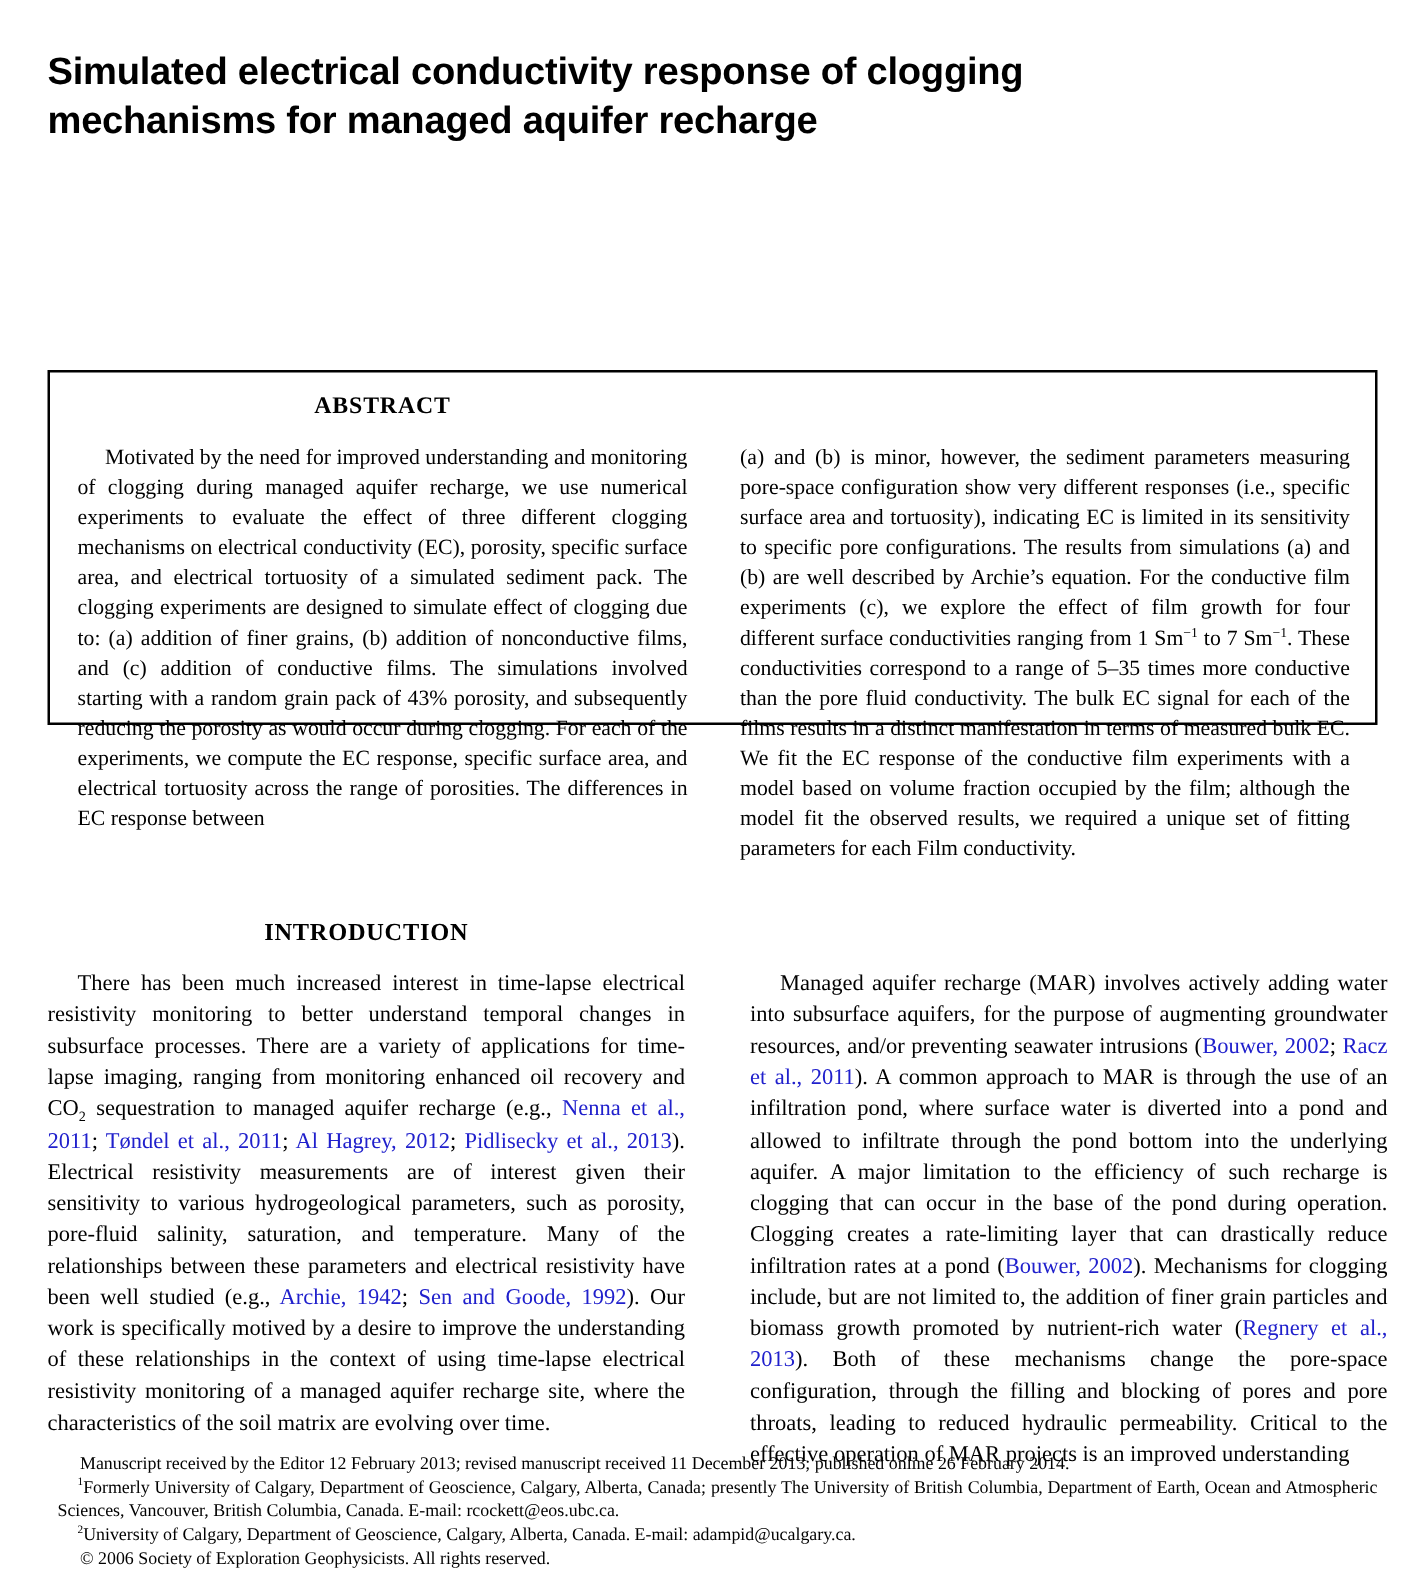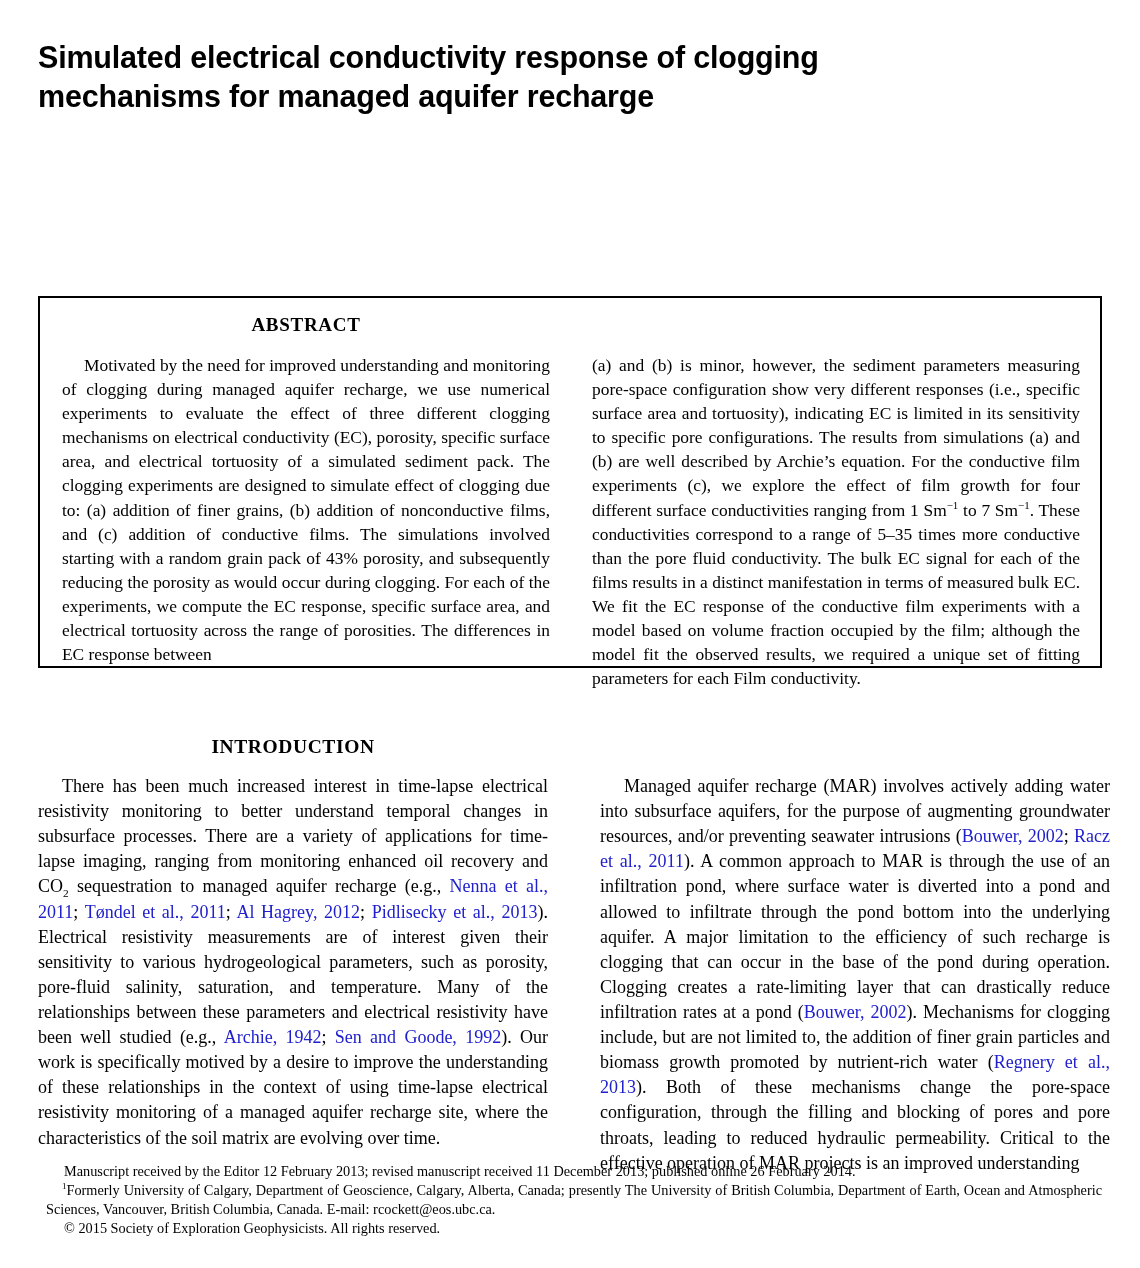--- a/index.html
+++ b/index.html
@@ -53,21 +53,21 @@
   }
   sup { font-size: 0.63em; vertical-align: super; line-height: 0; }
   sub { font-size: 0.63em; vertical-align: sub; line-height: 0; }
 
   
   .abstract-box {
     position: absolute;
     left: 38px;
     top: 296px;
     width: 1064px;
-    height: 372px;
+    height: 284px;
     border: 2.5px solid #000000;
     box-sizing: border-box;
   }
   .abstract-inner {
     position: absolute;
     left: 22px;
     top: 16px;
     right: 22px;
     display: flex;
     gap: 42px;
@@ -181,16 +181,17 @@
     <div class="body-col">
       <div class="section-heading" style="visibility:hidden">&nbsp;</div>
       <p class="body-text"><span>Managed aquifer recharge (MAR) involves actively adding water into subsurface aquifers, for the purpose of augmenting groundwater resources, and/or preventing seawater intrusions (</span><a class="cite" href="#" style="color: rgb(32, 32, 204);">Bouwer, 2002</a><span>; </span><a class="cite" href="#" style="color: rgb(32, 32, 204);">Racz et al., 2011</a><span>). A common approach to MAR is through the use of an infiltration pond, where surface water is diverted into a pond and allowed to infiltrate through the pond bottom into the underlying aquifer. A major limitation to the efficiency of such recharge is clogging that can occur in the base of the pond during operation. Clogging creates a rate-limiting layer that can drastically reduce infiltration rates at a pond (</span><a class="cite" href="#" style="color: rgb(32, 32, 204);">Bouwer, 2002</a><span>). Mechanisms for clogging include, but are not limited to, the addition of finer grain particles and biomass growth promoted by nutrient-rich water (</span><a class="cite" href="#" style="color: rgb(32, 32, 204);">Regnery et al., 2013</a><span>). Both of these mechanisms change the pore-space configuration, through the filling and blocking of pores and pore throats, leading to reduced hydraulic permeability. Critical to the effective operation of MAR projects is an improved understanding</span></p>
     </div>
 
   </div>
 
   <div class="footnotes">
     <p class="fn-wrap fn-indent">Manuscript received by the Editor 12 February 2013; revised manuscript received 11 December 2013; published online 26 February 2014.</p>
     <p class="fn-wrap fn-hang"><sup>1</sup><span>Formerly University of Calgary, Department of Geoscience, Calgary, Alberta, Canada; presently The University of British Columbia, Department of Earth, Ocean and Atmospheric Sciences, Vancouver, British Columbia, Canada. E-mail: rcockett@eos.ubc.ca.</span></p>
-    <p class="fn-wrap fn-indent">© 2015 Society of Exploration Geophysicists. All rights reserved.</p>
+    <p class="fn-wrap fn-hang"><sup>2</sup><span>University of Calgary, Department of Geoscience, Calgary, Alberta, Canada. E-mail: adampid@ucalgary.ca.</span></p>
+    <p class="fn-wrap fn-indent">© 2006 Society of Exploration Geophysicists. All rights reserved.</p>
   </div>
 
 </div>
 
 </body></html>

